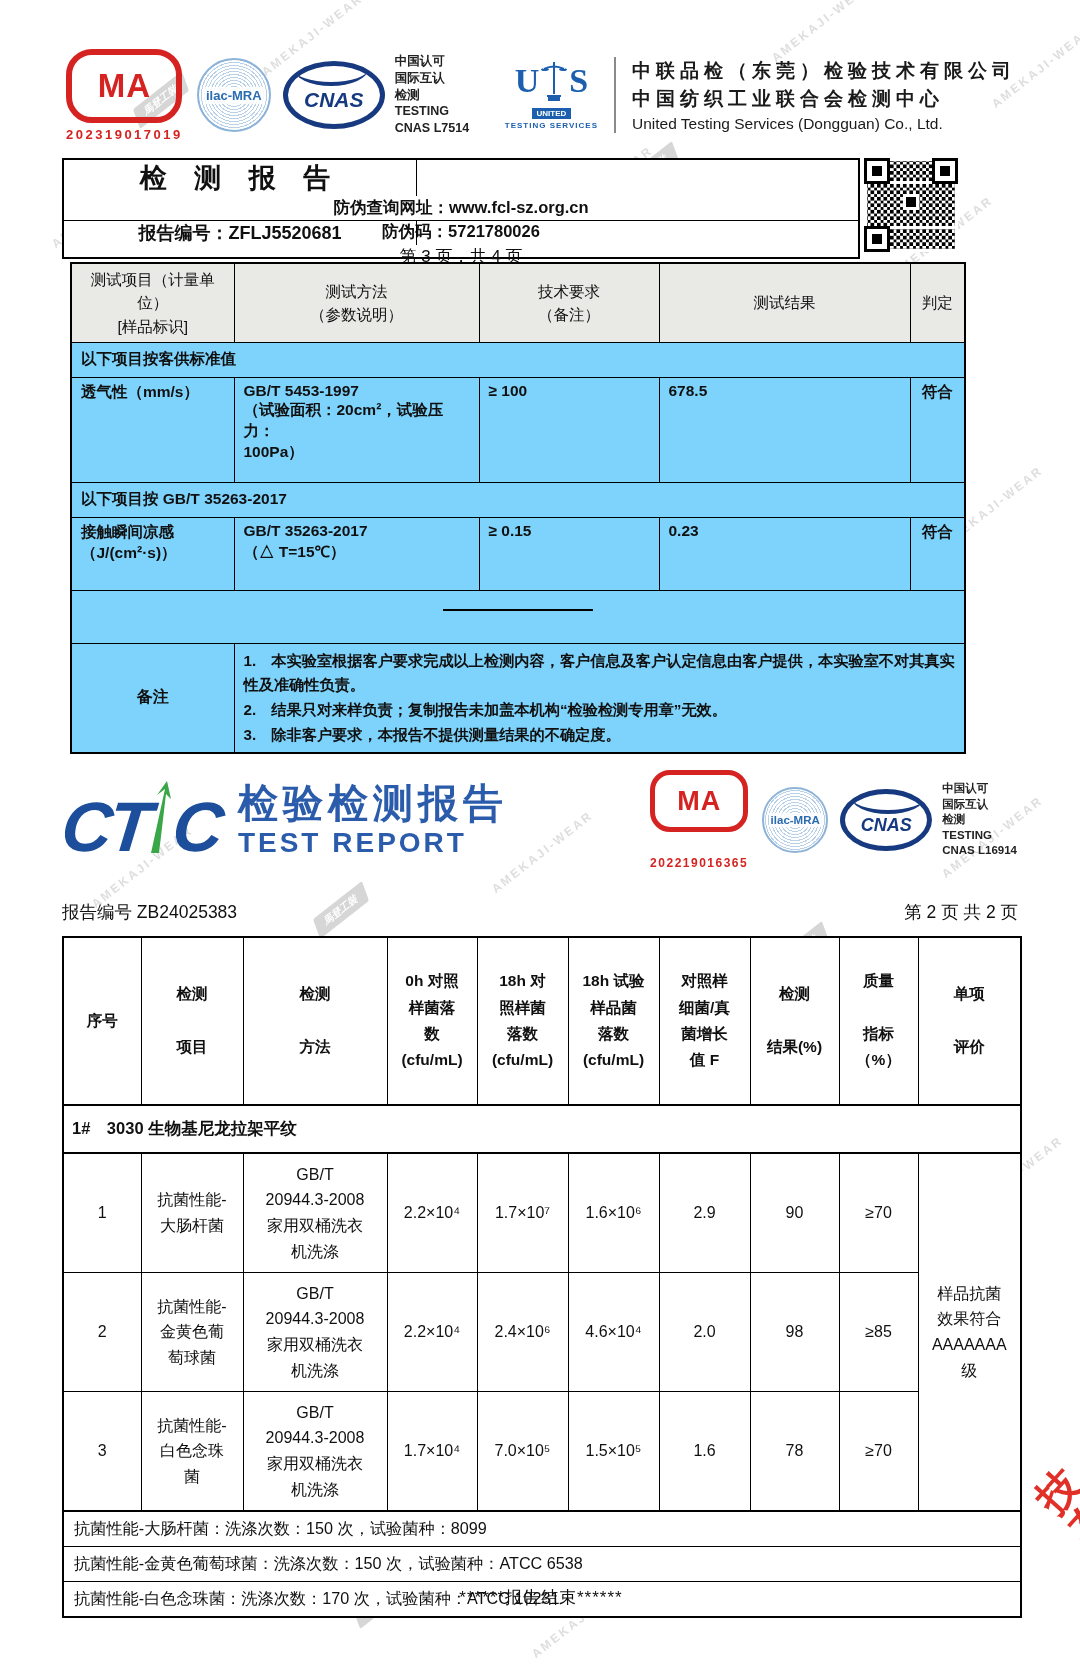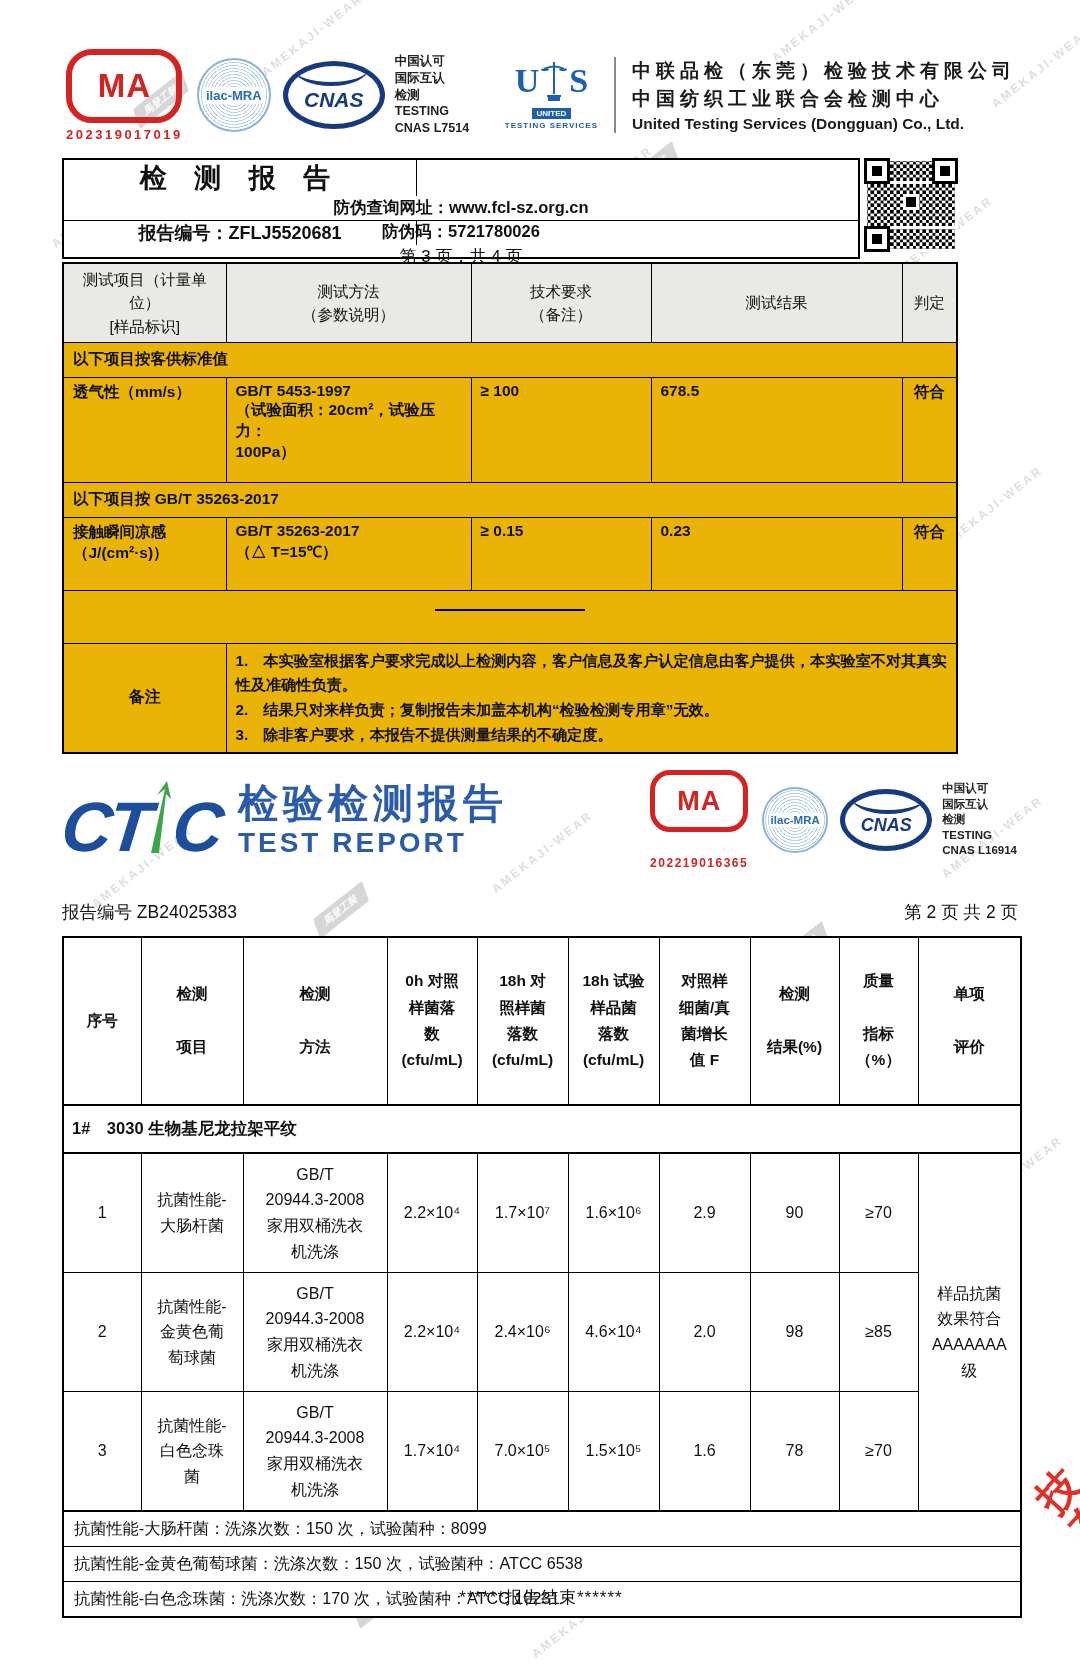--- a/index.html
+++ b/index.html
@@ -37,38 +37,38 @@
   .acc-note{font-size:12.5px;font-weight:700;line-height:1.35;margin-left:10px;color:#222;}
   .uts{flex:none;text-align:center;margin-left:auto;}
   .uts-top{display:flex;align-items:center;justify-content:center;}
   .uts-letter{font-size:34px;font-weight:800;color:#1b5fae;font-family:"Liberation Serif",serif;}
   .uts-sub{font-size:8px;color:#1b5fae;font-weight:700;letter-spacing:1px;margin-top:1px;}
   .uts-united{display:inline-block;background:#1b5fae;color:#fff;font-size:8px;font-weight:700;
       padding:1px 5px;margin-top:2px;}
   .org-divider{width:2px;height:76px;background:#8a8a8a;margin:0 16px;flex:none;}
   .org-names{flex:none;}
   .org-cn{font-size:19px;font-weight:800;letter-spacing:5px;line-height:1.45;color:#1a1a1a;}
-  .org-en{font-size:15.5px;font-weight:700;margin-top:2px;color:#1a1a1a;}
+  .org-en{font-size:15.5px;font-weight:400;margin-top:2px;color:#1a1a1a;}
 
   
   #r1-titlebox{top:158px;left:62px;width:794px;border:2px solid #000;z-index:2;background:#fff;}
   .tb-row{display:flex;flex-direction:column;}
   .tb-row1{height:60px;border-bottom:1.5px solid #000;}
   .tb-row2{height:36px;}
   .tb-left{width:352px;border-right:1.5px solid #000;display:flex;align-items:center;justify-content:center;flex:none;}
   .tb-right{flex:1;display:flex;flex-direction:column;align-items:center;justify-content:center;}
   .r1-title{font-size:27px;font-weight:800;letter-spacing:10px;}
   .antifake{font-size:16.5px;font-weight:700;line-height:1.45;}
   .repno{font-size:18px;font-weight:800;}
   .pageinfo{font-size:17px;font-weight:400;}
   #qr{top:158px;left:864px;width:94px;height:94px;z-index:2;}
 
   
-  #t1{position:absolute;top:262px;left:62px;width:894px;border-collapse:collapse;table-layout:fixed;
-      font-size:15.5px;z-index:2;background:#eab308;border:2px solid #000;}
+  #t1{position:absolute;top:262px;left:70px;width:894px;border-collapse:collapse;table-layout:fixed;
+      font-size:15.5px;z-index:2;background:#7dd3fc;border:2px solid #000;}
   #t1 th,#t1 td{border:1px solid #000;padding:4px 9px;vertical-align:top;text-align:left;font-weight:bold;}
   #t1 th{background:#e9e9e5;font-weight:400;text-align:center;vertical-align:middle;height:52px;line-height:1.5;}
   #t1 .section{height:30px;vertical-align:middle;padding:2px 9px;}
   #t1 .h96{height:96px;} #t1 .h64{height:64px;}
   #t1 .verdict{text-align:center;}
   #t1 .spacer{height:44px;position:relative;}
   .dashline{width:150px;border-top:2px solid #000;margin:14px auto 0 auto;}
   #t1 .remark-label{text-align:center;vertical-align:middle;font-size:16px;}
   .remark-line{line-height:1.58;font-size:15.2px;margin:1px 0;}
 

